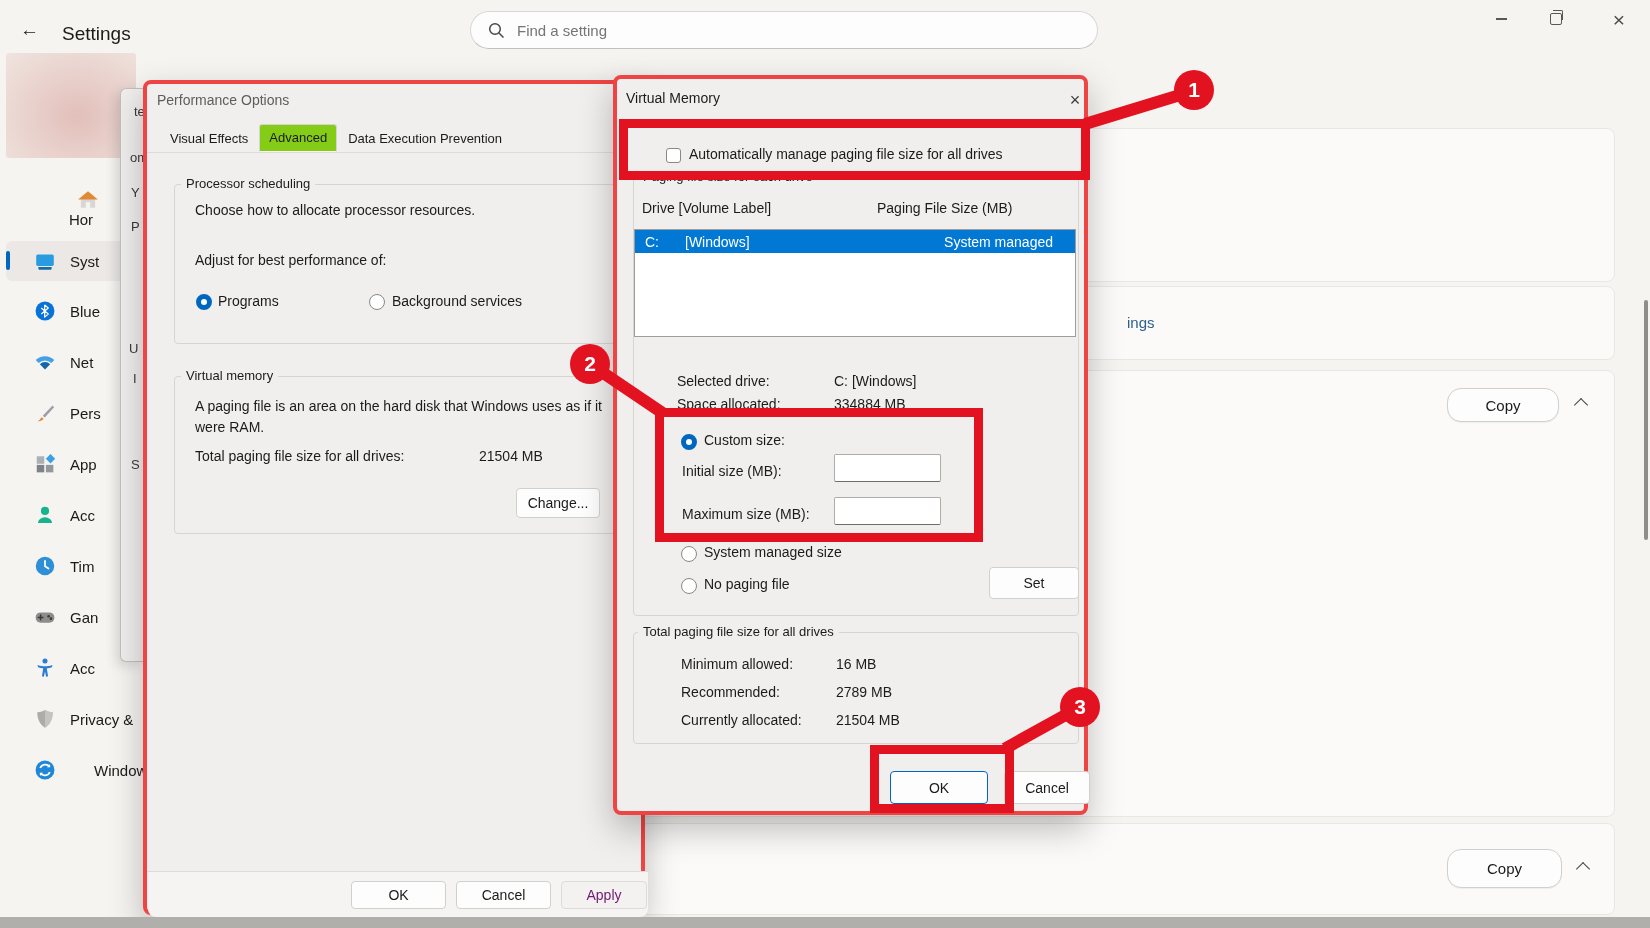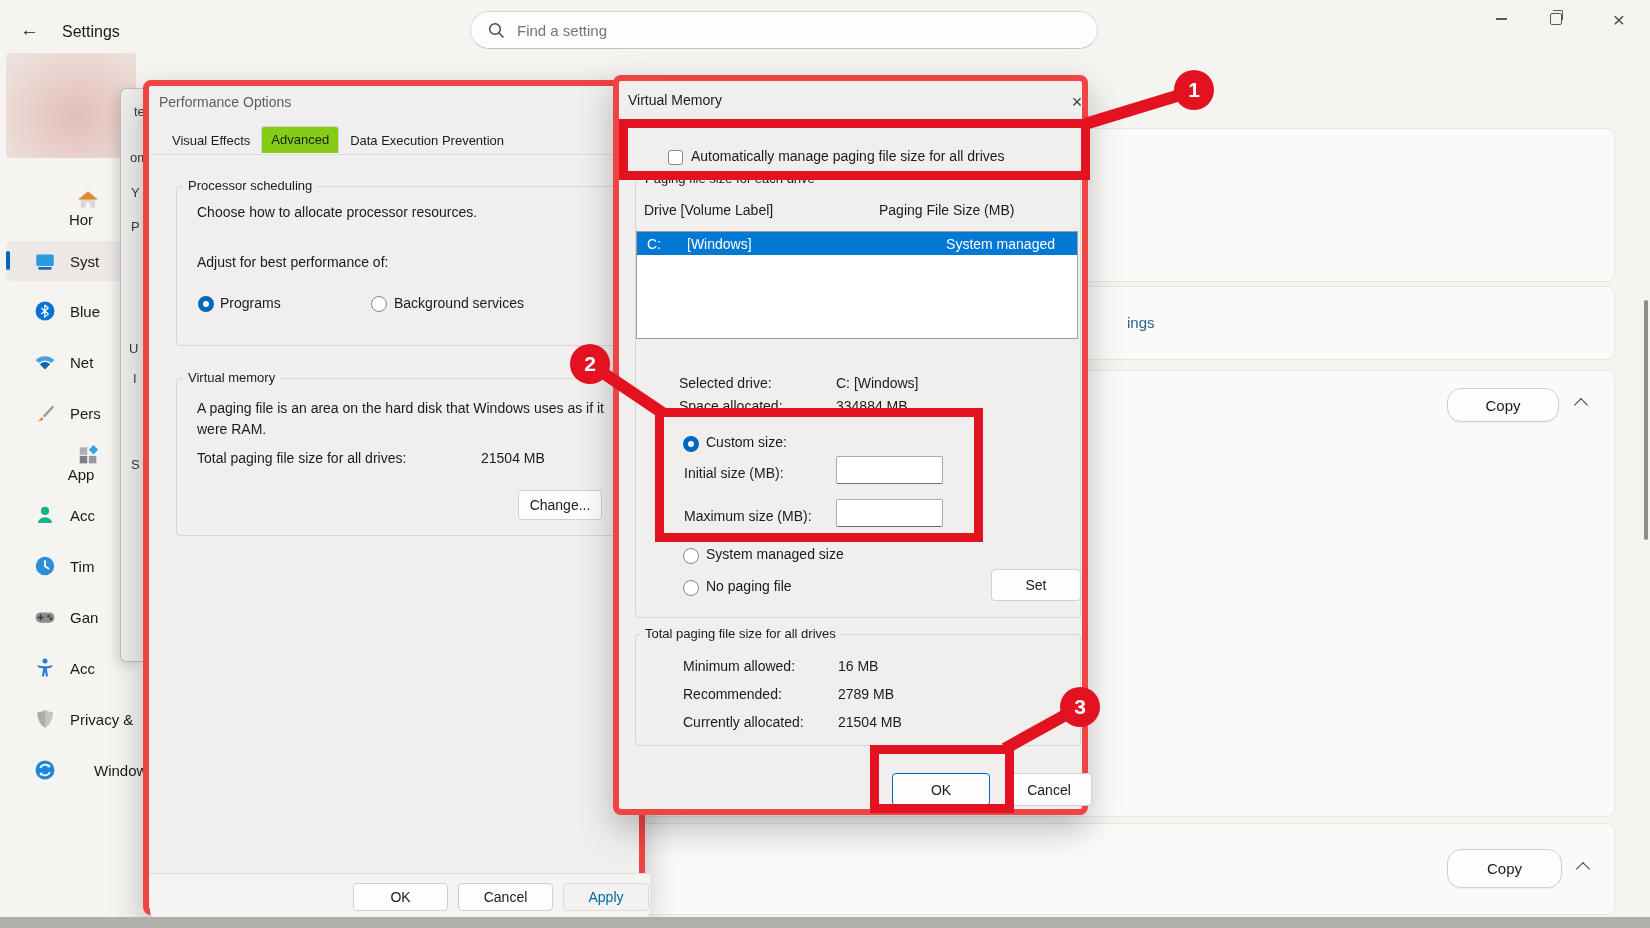--- a/index.html
+++ b/index.html
@@ -2,26 +2,26 @@
 <html><head>
 <meta charset="utf-8">
 <style>
   html,body{margin:0;padding:0;}
   body{font-family:"Liberation Sans", sans-serif;}
   .screen{position:relative;width:1650px;height:928px;background:#f6f4f1;overflow:hidden;}
   .abs{position:absolute;}
   .txt{position:absolute;font-size:14px;color:#1c1b1a;white-space:nowrap;}
   .muted{color:#5f5d5b;}
   .card{position:absolute;background:#fbfaf9;border:1px solid #e9e7e4;border-radius:8px;box-sizing:border-box;z-index:1;}
-  .dlg{position:absolute;background:#f1efed;border:6px solid #ef4444;border-radius:8px;box-shadow:0 14px 34px rgba(0,0,0,.25);box-sizing:border-box;}
+  .dlg{position:absolute;background:#f1efed;border:4px solid #ef4444;border-radius:8px;box-shadow:0 14px 34px rgba(0,0,0,.25);box-sizing:border-box;}
   .grp{position:absolute;border:1px solid #d7d4d1;border-radius:4px;box-sizing:border-box;}
   .grp-legend{position:absolute;font-size:13px;color:#1c1b1a;background:#f1efed;padding:0 5px;white-space:nowrap;}
   .btn{position:absolute;display:flex;align-items:center;justify-content:center;background:#fdfdfd;border:1px solid #d2d0cd;border-radius:4px;font-size:14px;color:#1c1b1a;box-sizing:border-box;cursor:default;}
   .btn.default{border:1px solid #0067c0;}
-  .btn.disabled{color:#0369a1;background:#f4f2f0;border-color:#ddDBD8;}
+  .btn.disabled{color:#701a75;background:#f4f2f0;border-color:#ddDBD8;}
   .btn.pill{border-radius:14px;font-size:15px;box-shadow:0 1px 1px rgba(0,0,0,.05);}
   .radio{position:absolute;width:16px;height:16px;border-radius:50%;background:#fff;border:1px solid #8a8886;box-sizing:border-box;}
   .radio.on{border:5px solid #0067c0;}
   .checkbox{position:absolute;width:15px;height:15px;background:#fff;border:1px solid #8a8886;border-radius:3px;box-sizing:border-box;}
   .input{position:absolute;background:#fff;border:1px solid #aeaca9;border-bottom:1px solid #6f6d6a;box-sizing:border-box;border-radius:2px;}
   .tabbar{position:absolute;display:flex;gap:2px;align-items:flex-end;}
   .tab{font-size:13px;color:#1c1b1a;padding:5px 9px 6px 9px;white-space:nowrap;}
   .tab.active{background:#84cc16;border:1px solid #d6d4d1;border-bottom:1px solid #fbfaf9;border-radius:3px 3px 0 0;}
   .divider{position:absolute;background:#dedcd9;}
   .listbox{position:absolute;background:#fff;border:1px solid #9f9d9a;box-sizing:border-box;}
@@ -38,21 +38,21 @@
   .xglyph{font-size:19px;color:#4e4c4a;line-height:1;}
   .frag{position:absolute;font-size:13px;color:#3a3937;white-space:nowrap;z-index:3;}
   .dlg-close{position:absolute;display:flex;align-items:center;justify-content:center;width:26px;height:26px;font-size:18px;color:#3e3c3a;}
 </style>
 </head>
 <body>
 
 <div class="screen">
 
   <div class="txt" style="left:20px;top:19px;font-size:19px;">←</div>
-  <div class="txt" style="left:62px;top:23px;font-size:16px;">Settings</div>
+  <div class="txt" style="left:62px;top:23px;font-size:19px;">Settings</div>
 
   <div class="abs" style="left:470px;top:11px;width:628px;height:38px;background:#fdfdfd;border:1px solid #d8d6d3;border-bottom-color:#c3c1be;border-radius:19px;box-sizing:border-box;">
     <svg class="abs" style="left:17px;top:10px;" width="17" height="17" viewBox="0 0 17 17">
         <circle cx="7" cy="7" r="5.3" fill="none" stroke="#4a4846" stroke-width="1.5"></circle>
         <path d="M11 11 L15.5 15.5" stroke="#4a4846" stroke-width="1.5"></path>
       </svg>
     <input class="abs" style="left: 0px; top: 0px; width: 100%; height: 100%; background: transparent; border: none; outline: none; padding: 0px 0px 0px 46px; font-size: 15px; font-family: &quot;Liberation Sans&quot;, sans-serif; color: rgb(51, 51, 51); box-sizing: border-box;" placeholder="Find a setting">
   </div>
 
   <div class="winctl" style="left:1481px;top:2px;">
@@ -98,21 +98,21 @@
       </svg>
     <span>Net</span>
   </div>
   <div class="side-item" style="top:393px;">
     <svg class="ic" viewBox="0 0 20 20">
         <path d="M8 12.5 L16.8 3.2 L18.3 4.7 L9.8 14 Z" fill="#9aa0a6"></path>
         <path d="M3 17.4 C5.4 16.8 5.8 15 7 13.8 L8.7 15.5 C7.6 16.8 5.2 17.9 3 17.4 Z" fill="#e0822f"></path>
       </svg>
     <span>Pers</span>
   </div>
-  <div class="side-item" style="top:444px;flex-direction:column;">
+  <div class="side-item" style="top:444px;">
     <svg class="ic" viewBox="0 0 20 20">
         <rect x="2.5" y="3" width="6.8" height="6.8" fill="#aab0b5"></rect>
         <rect x="2.5" y="10.8" width="6.8" height="6.8" fill="#7c8287"></rect>
         <rect x="10.8" y="10.8" width="6.8" height="6.8" fill="#92989d"></rect>
         <rect x="12" y="2.2" width="6" height="6" transform="rotate(45 15 5.2)" fill="#3aa0e8"></rect>
       </svg>
     <span>App</span>
   </div>
   <div class="side-item" style="top:495px;">
     <svg class="ic" viewBox="0 0 20 20">

